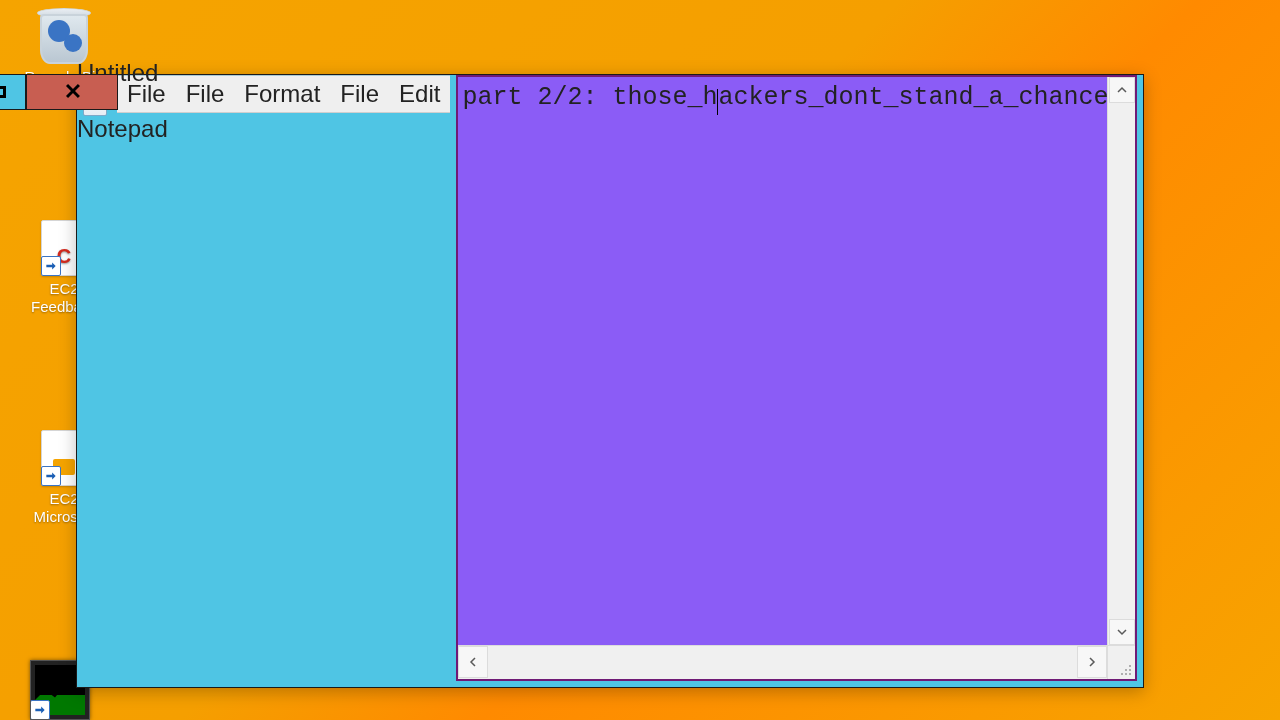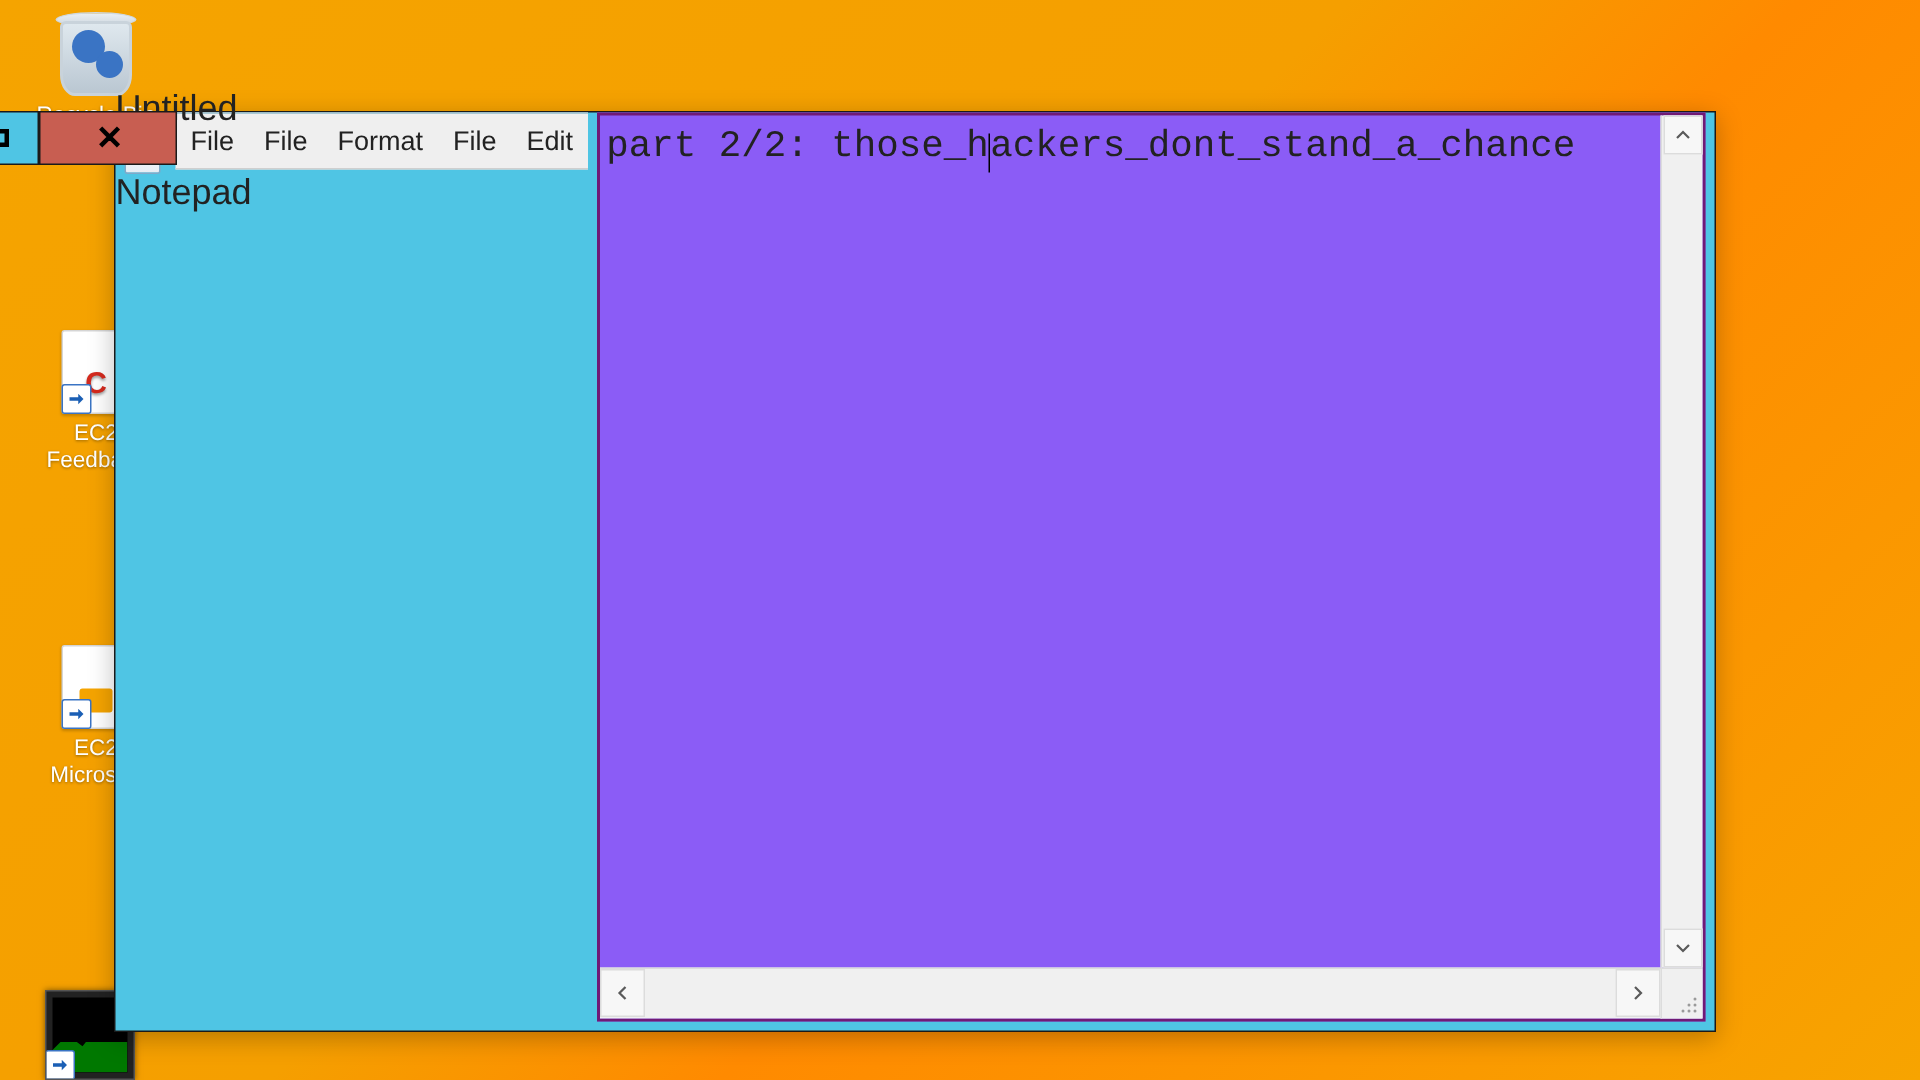--- a/index.html
+++ b/index.html
@@ -176,21 +176,21 @@
   .wc-btn .max  { width: 14px; height: 12px; border: 3px solid #000; }
   .wc-btn .x    { font-size: 22px; font-weight: 900; letter-spacing: -2px; }
 
   .menubar {
     height: 38px;
     background: #efefef;
     border-top: 1px solid #a9c9d6;
     border-bottom: 1px solid #cfcfcf;
     display: flex; align-items: center;
     padding: 0 6px;
-    font-size: 18px;
+    font-size: 24px;
     color: #222;
     gap: 12px;
   }
   .menubar .menu-item { padding: 2px 4px; }
 
   .client {
     flex: 1;
     background: #8b5cf6;
     margin: 0 6px 6px 6px;
     border: 2px solid #701a75;

